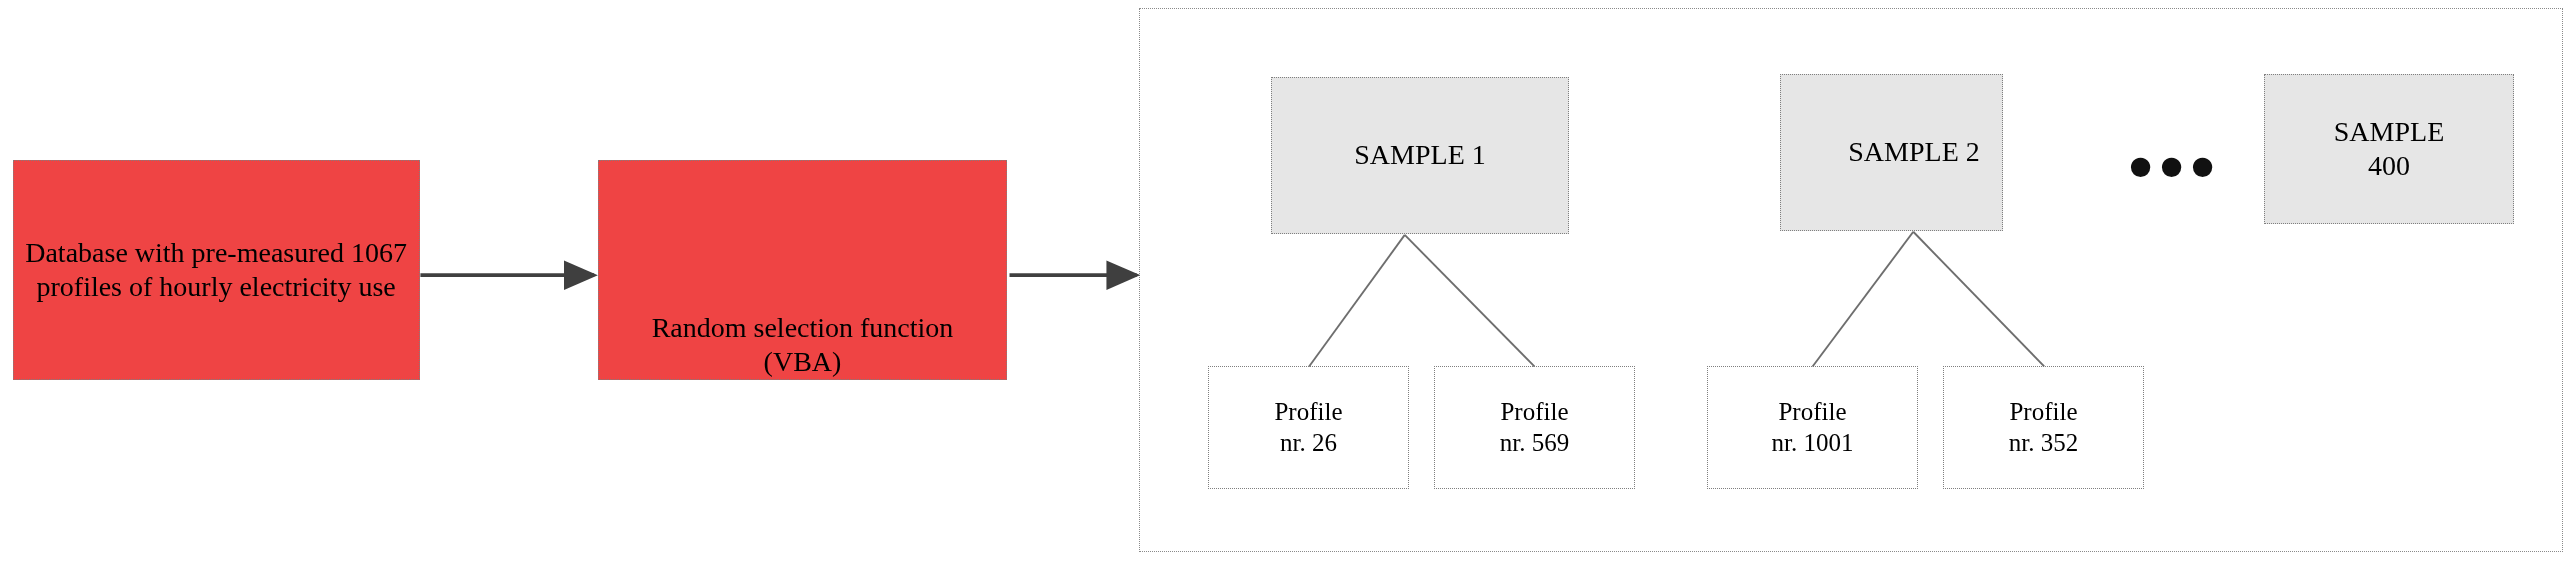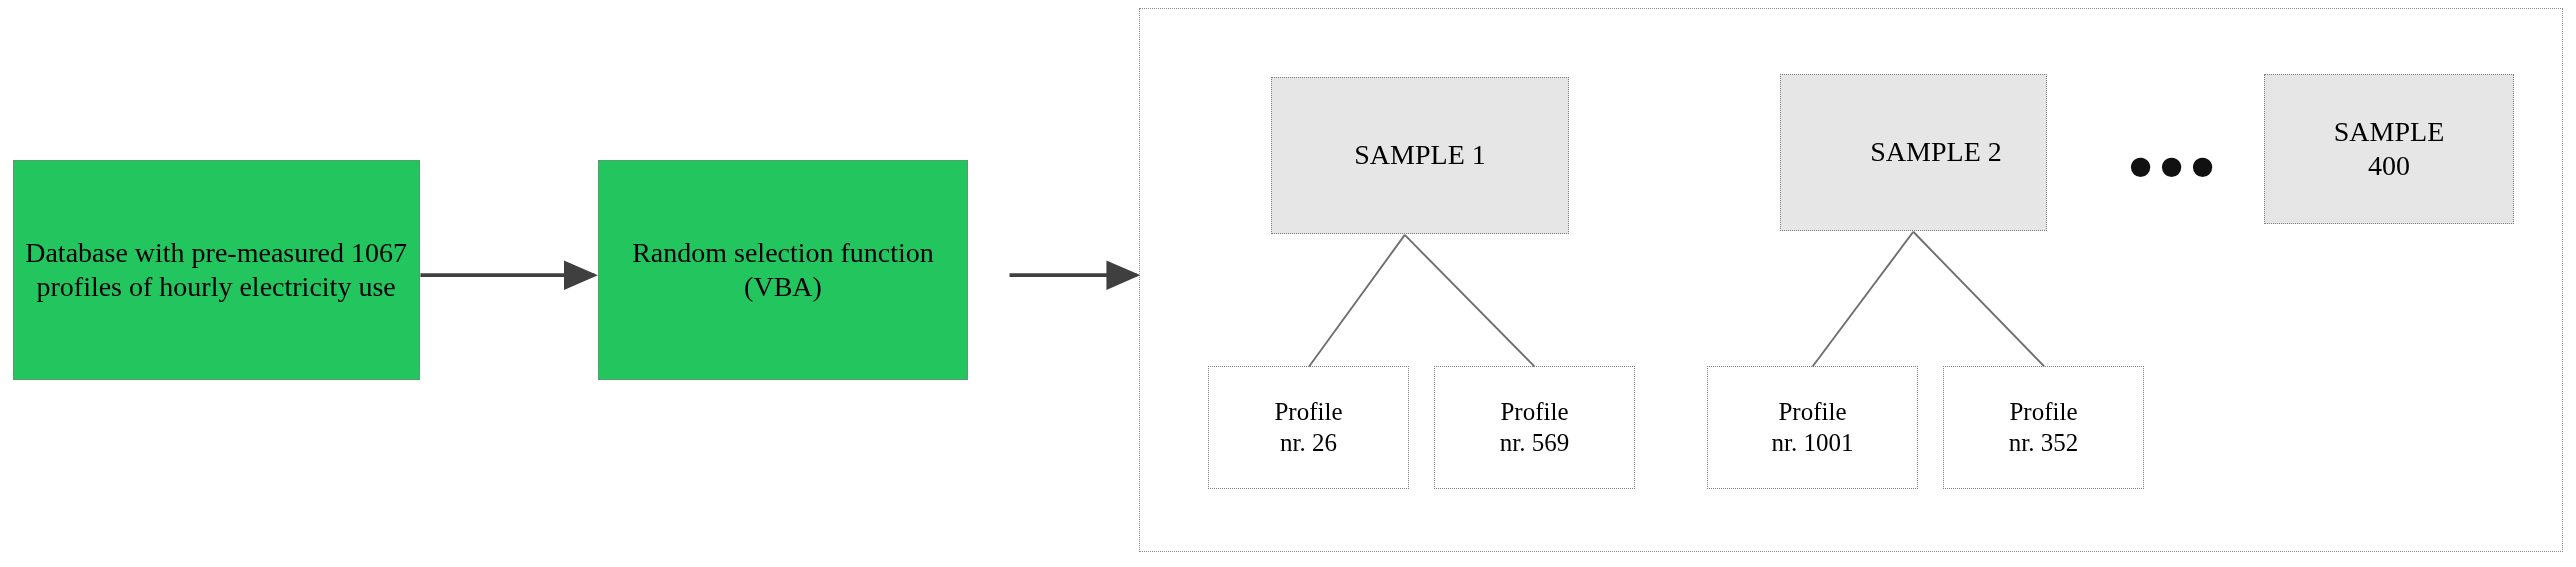--- a/index.html
+++ b/index.html
@@ -31,21 +31,21 @@
   .node .label {
     display: block;
     width: 100%;
     padding: 0 6.3px;
     box-sizing: border-box;
     white-space: pre-line;
   }
 
   
   .stage-box {
-    background: #22c55e;
+    background: #ef4444;
     font-size: 28px;
   }
 
   
   .sample-box {
     background: #e6e6e6;
     font-size: 28px;
   }
 
   
@@ -89,30 +89,30 @@
 <body>
 
 <div id="canvas">
 
   <div id="sample-group-container" style="left: 1139px; top: 8.2px; width: 1424px; height: 544px;"></div>
 
   <div class="node stage-box" id="node-database" style="left: 12.6px; top: 160px; width: 407px; height: 220px;">
     <span class="label">Database with pre-measured 1067 profiles of hourly electricity use</span>
   </div>
 
-  <div class="node stage-box" id="node-selector" style="left: 598px; top: 160px; width: 370px; height: 220px;">
+  <div class="node stage-box" id="node-selector" style="left: 598px; top: 160px; width: 409px; height: 220px; align-items: flex-end;">
     <span class="label">Random selection function
 (VBA)</span>
   </div>
 
   <div class="node sample-box" id="node-sample-1" style="left: 1271px; top: 77px; width: 298px; height: 157px;">
     <span class="label">SAMPLE 1</span>
   </div>
 
-  <div class="node sample-box" id="node-sample-2" style="left: 1780px; top: 74px; width: 267px; height: 157px; padding-left: 45px;">
+  <div class="node sample-box" id="node-sample-2" style="left: 1780px; top: 74px; width: 223px; height: 157px; padding-left: 45px;">
     <span class="label">SAMPLE 2</span>
   </div>
 
   <div class="node sample-box" id="node-sample-400" style="left: 2264px; top: 74px; width: 250px; height: 150px;">
     <span class="label">SAMPLE
 400</span>
   </div>
 
   <div id="ellipsis" style="left: 2127px; top: 143px;">●●●</div>
 

